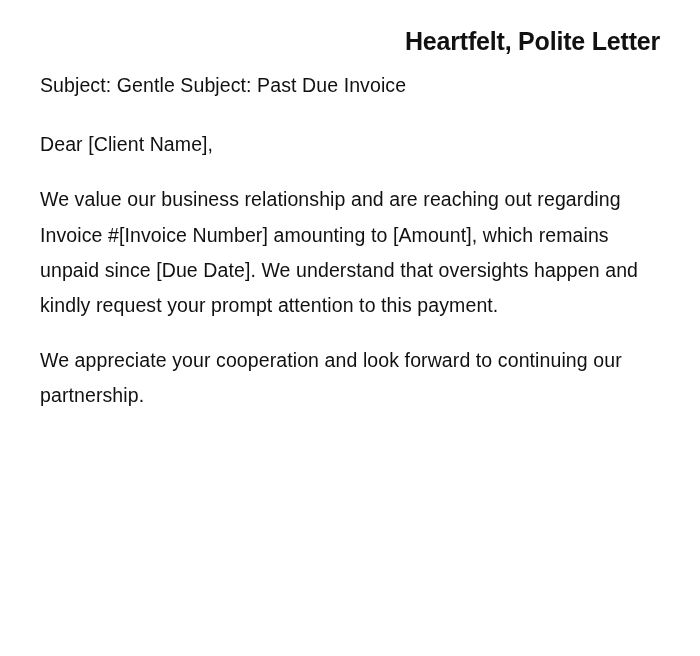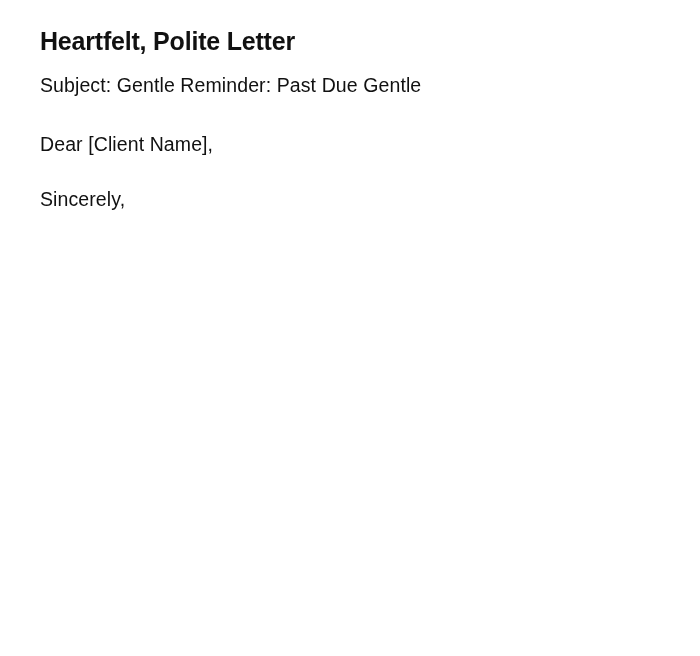--- a/index.html
+++ b/index.html
@@ -4,35 +4,36 @@
   <style>
     html, body { margin: 0; padding: 0; background: #ffffff; }
     body {
       width: 700px; height: 656px; overflow: hidden;
       font-family: "Liberation Sans", "DejaVu Sans", sans-serif;
       color: #111111;
     }
     .page { padding: 24px 40px 0 40px; }
     .title {
       font-size: 25px; font-weight: bold; margin: 0;
-      line-height: 34px; letter-spacing: -0.2px;
+      line-height: 34px; letter-spacing: -0.2px; text-align: right;
     }
     .para {
       font-size: 19.5px; line-height: 35.2px; margin: 0;
       letter-spacing: 0.1px;
     }
     .subject { margin-top: 10px; }
     .greeting { margin-top: 24px; }
     .body1 { margin-top: 20px; }
     .body2 { margin-top: 20px; }
     .closing { margin-top: 20px; }
     .name { margin-top: 21px; }
     .company { margin-top: 20px; }
   </style>
 </head>
 <body>
 
 <div class="page">
   <h1 class="title">Heartfelt, Polite Letter</h1>
-  <p class="para subject">Subject: Gentle Reminder: Past Due Gentle</p>
+  <p class="para subject">Subject: Gentle Subject: Past Due Invoice</p>
   <p class="para greeting">Dear [Client Name],</p>
-  <p class="para closing">Sincerely,</p>
+  <p class="para body1">We value our business relationship and are reaching out regarding Invoice #[Invoice Number] amounting to [Amount], which remains unpaid since [Due Date]. We understand that oversights happen and kindly request your prompt attention to this payment.</p>
+  <p class="para body2">We appreciate your cooperation and look forward to continuing our partnership.</p>
 </div>
 
 </body></html>

